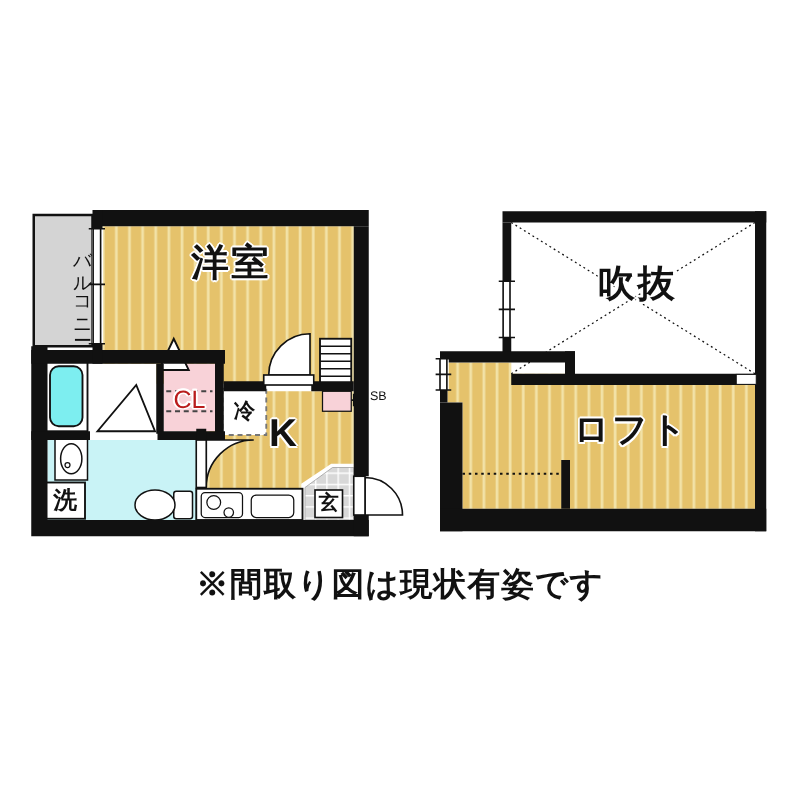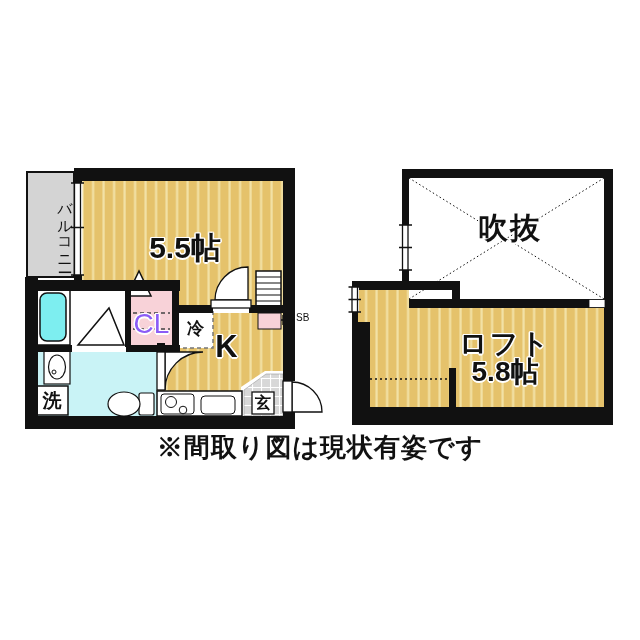--- a/index.html
+++ b/index.html
@@ -131,28 +131,27 @@
     <g>
       <rect x="351" y="287" width="8" height="25" fill="#ffffff"></rect>
       <path d="M352,287 V312 M357.5,287 V312 M348.5,287 H361 M348.5,299.5 H361 M348.5,312 H361" stroke="#111" stroke-width="1.3" fill="none"></path>
     </g>
     <rect x="589" y="299.5" width="16" height="8" fill="#ffffff" stroke="#111" stroke-width="0.8"></rect>
   </g>
 </svg>
 
 <div class="lbl vert" style="left:29px;top:183px;width:44px;height:92px;font-size:15px;text-align:center;letter-spacing:1px;">バルコニー</div>
 
-<div class="lbl ctr big halo" style="left:85px;top:233px;width:200px;letter-spacing:0;">5.5帖</div>
+<div class="lbl ctr big halo" style="left:85px;top:196px;width:200px;">洋室</div>
 
-<div class="lbl ctr halo" style="left:131px;top:310px;width:41px;font-size:28px;color:#8b5cf6;">CL</div>
+<div class="lbl ctr halo" style="left:131px;top:310px;width:41px;font-size:20px;color:#b91c1c;">CL</div>
 <div class="lbl ctr" style="left:178px;top:320px;width:35px;font-size:17px;font-weight:700;">冷</div>
 <div class="lbl ctr halo" style="left:199px;top:331px;width:55px;font-size:31px;font-weight:600;">K</div>
 <div class="lbl" style="left:296px;top:313px;font-size:10px;">SB</div>
 <div class="lbl ctr" style="left:252px;top:395px;width:22px;font-size:16px;font-weight:700;">玄</div>
 <div class="lbl ctr" style="left:36px;top:391px;width:32px;font-size:19px;font-weight:700;">洗</div>
 
 <div class="lbl ctr halo" style="left:405px;top:330px;width:200px;font-size:28px;font-weight:700;letter-spacing:2px;">ロフト</div>
 <div class="lbl ctr big halo" style="left:412px;top:213px;width:196px;">吹抜</div>
-<div class="lbl ctr halo" style="left:405px;top:358px;width:200px;font-size:28px;font-weight:700;">5.8帖</div>
 
-<div class="lbl ctr" style="left:0px;top:434px;width:640px;font-size:26px;font-weight:600;letter-spacing:1px;">※間取り図は現状有姿です</div>
+<div class="lbl ctr" style="left:0px;top:454px;width:640px;font-size:26px;font-weight:600;letter-spacing:1px;">※間取り図は現状有姿です</div>
 
 </div>
 
 </body></html>

